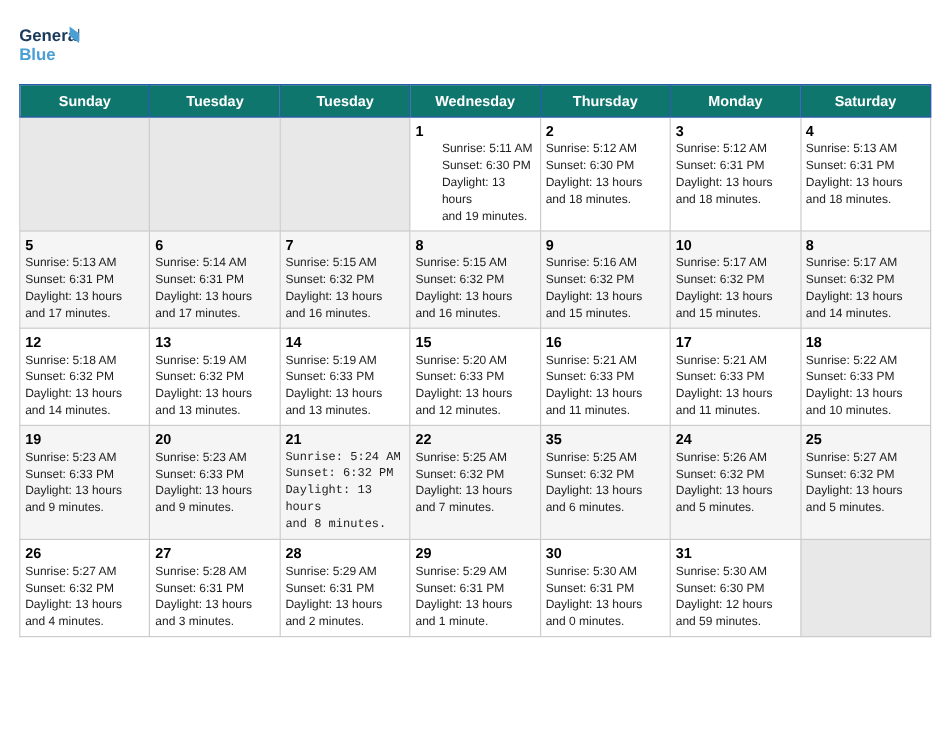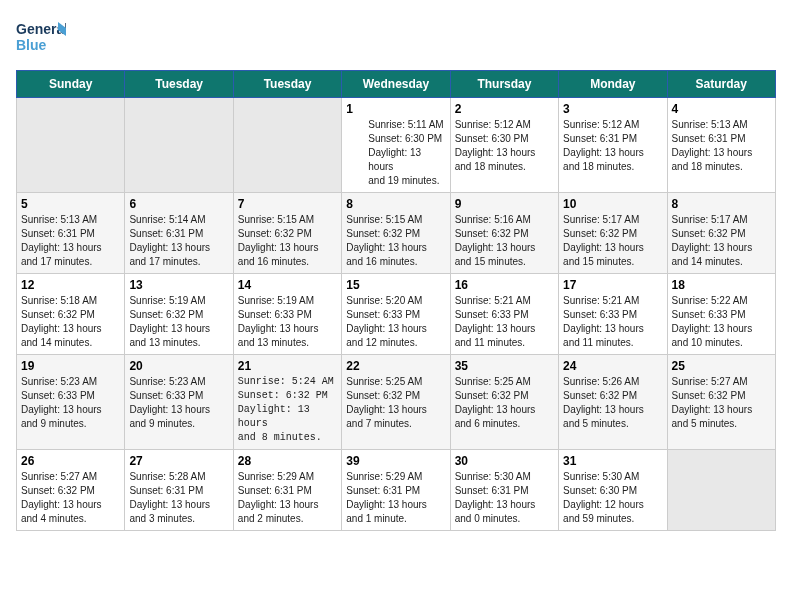--- a/index.html
+++ b/index.html
@@ -306,21 +306,21 @@
 and 3 minutes.</div>
         </td>
         <td>
           <span class="day-number">28</span>
           <div class="day-info" style="white-space: pre-line;">Sunrise: 5:29 AM
 Sunset: 6:31 PM
 Daylight: 13 hours
 and 2 minutes.</div>
         </td>
         <td>
-          <span class="day-number">39</span>
+          <span class="day-number">29</span>
           <div class="day-info" style="white-space: pre-line;">Sunrise: 5:29 AM
 Sunset: 6:31 PM
 Daylight: 13 hours
 and 1 minute.</div>
         </td>
         <td>
           <span class="day-number">30</span>
           <div class="day-info" style="white-space: pre-line;">Sunrise: 5:30 AM
 Sunset: 6:31 PM
 Daylight: 13 hours

